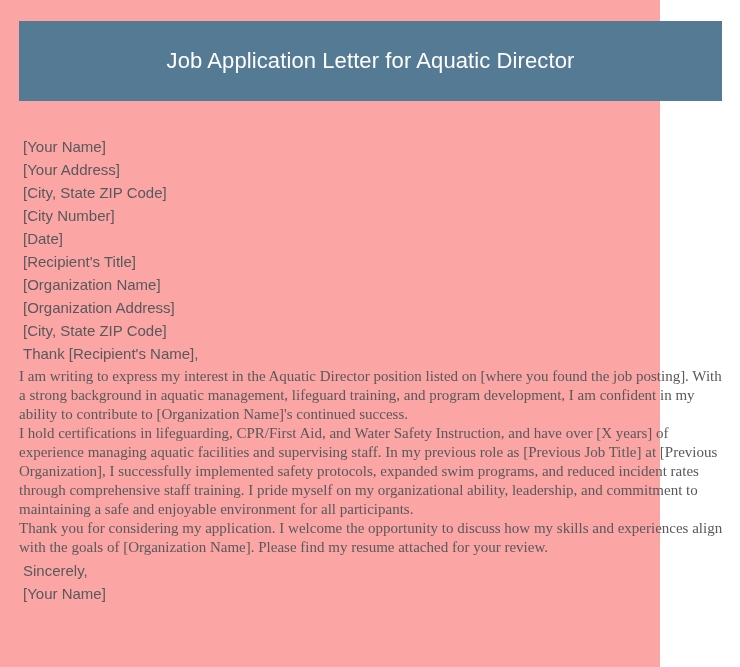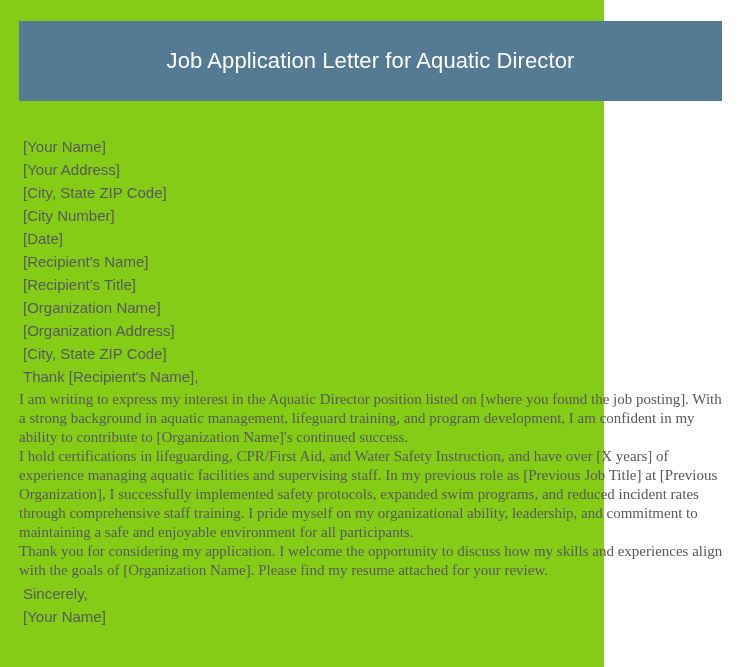--- a/index.html
+++ b/index.html
@@ -8,23 +8,23 @@
   }
   body {
     width: 740px;
     height: 667px;
     background: #ffffff;
     font-family: "Liberation Sans", sans-serif;
     overflow: hidden;
   }
   .page {
     position: relative;
-    width: 604px;
+    width: 660px;
     height: 667px;
-    background: #84cc16;
+    background: #fca5a5;
     box-sizing: border-box;
   }
   .header-banner {
     position: absolute;
     left: 19px;
     top: 21px;
     width: 703px;
     height: 80px;
     background: #557b94;
     display: flex;
@@ -73,21 +73,20 @@
   </div>
 
   <div class="letter-body">
 
     <div class="letter-line">[Your Name]</div>
     <div class="letter-line">[Your Address]</div>
     <div class="letter-line">[City, State ZIP Code]</div>
     <div class="letter-line">[City Number]</div>
     <div class="letter-line">[Date]</div>
 
-    <div class="letter-line">[Recipient's Name]</div>
     <div class="letter-line">[Recipient's Title]</div>
     <div class="letter-line">[Organization Name]</div>
     <div class="letter-line">[Organization Address]</div>
     <div class="letter-line">[City, State ZIP Code]</div>
 
     <div class="letter-line">Thank [Recipient's Name],</div>
 
     <div class="letter-para">I am writing to express my interest in the Aquatic Director position listed on [where you found the job posting]. With a strong background in aquatic management, lifeguard training, and program development, I am confident in my ability to contribute to [Organization Name]'s continued success.</div>
     <div class="letter-para">I hold certifications in lifeguarding, CPR/First Aid, and Water Safety Instruction, and have over [X years] of experience managing aquatic facilities and supervising staff. In my previous role as [Previous Job Title] at [Previous Organization], I successfully implemented safety protocols, expanded swim programs, and reduced incident rates through comprehensive staff training. I pride myself on my organizational ability, leadership, and commitment to maintaining a safe and enjoyable environment for all participants.</div>
     <div class="letter-para">Thank you for considering my application. I welcome the opportunity to discuss how my skills and experiences align with the goals of [Organization Name]. Please find my resume attached for your review.</div>

